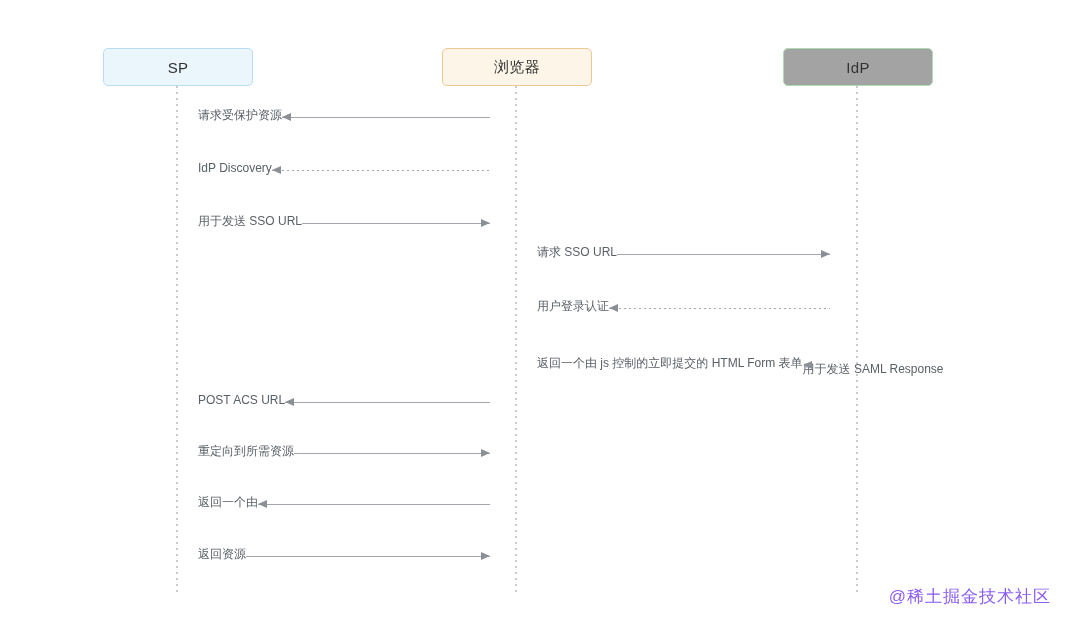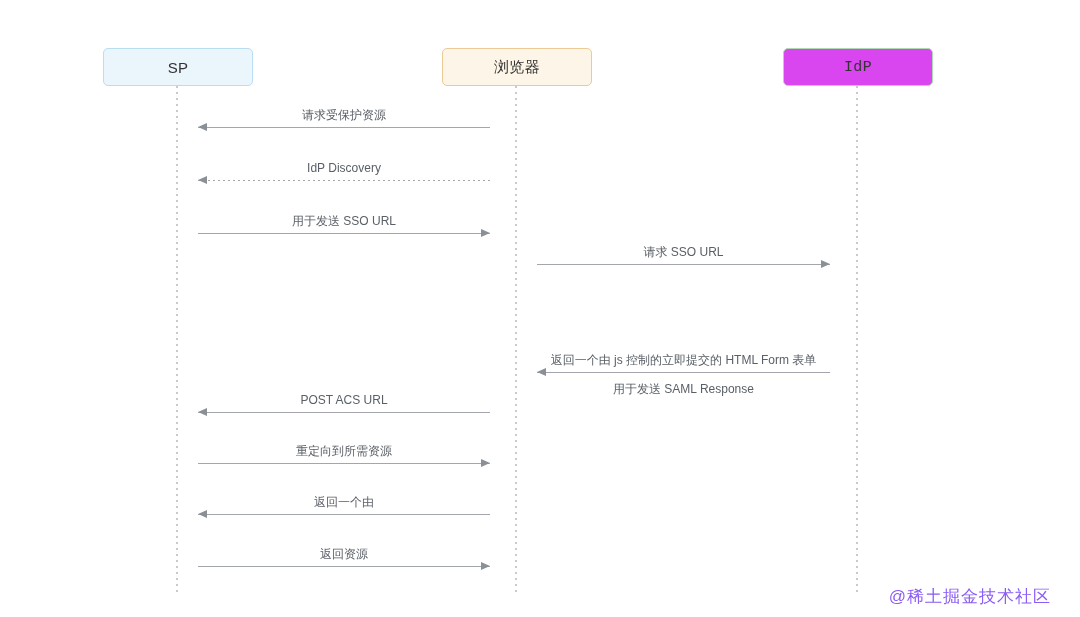--- a/index.html
+++ b/index.html
@@ -19,36 +19,36 @@
     top:48px;
     width:150px; height:38px;
     border-radius:5px;
     border:1px solid;
     display:flex; align-items:center; justify-content:center;
     font-size:15px; font-weight:500; color:#333333;
     letter-spacing:0.3px;
   }
   .actor-sp      { left:103px; background:#eaf5fc; border-color:#b9def2; }
   .actor-browser { left:442px; background:#fcf5e8; border-color:#ecca95; }
-  .actor-idp     { left:783px; background:#d946ef; border-color:#afd8b5;font-family:Liberation Mono, monospace; }
+  .actor-idp     { left:783px; background:#a3a3a3; border-color:#afd8b5; }
 
   
   .lifeline {
     position:absolute;
     top:86px; height:507px; width:2px;
     background:repeating-linear-gradient(180deg,#c7cacf 0 2px,transparent 2px 6px);
   }
   .lifeline-sp      { left:176px; }
   .lifeline-browser { left:515px; }
   .lifeline-idp     { left:856px; }
 
   
   .msg {
     position:absolute;
-    display:flex; flex-direction:column; align-items:center;
+    display:flex; flex-direction:row; align-items:center;
   }
   .lane-a { left:198px; width:292px; }   
   .lane-b { left:537px; width:293px; }   
 
   .msg-label, .msg-sublabel {
     font-size:12px; line-height:15px; color:#5a6067;
     white-space:nowrap;
   }
   .msg-label   { margin-bottom:4px; }
   .msg-sublabel{ margin-top:9px; }
@@ -119,20 +119,26 @@
       </div>
   </div>
 
   <div class="msg lane-b dir-right" style="top:245px">
     <div class="msg-label">请求 SSO URL</div>
     <div class="msg-line">
         <i class="head"></i>
       </div>
   </div>
 
+  <div class="msg lane-b dir-left" style="top:299px">
+    <div class="msg-label">用户登录认证</div>
+    <div class="msg-line dashed">
+        <i class="head"></i>
+      </div>
+  </div>
 
   <div class="msg lane-b dir-left" style="top:353px">
     <div class="msg-label">返回一个由 js 控制的立即提交的 HTML Form 表单</div>
     <div class="msg-line">
         <i class="head"></i>
       </div>
     <div class="msg-sublabel">用于发送 SAML Response</div>
   </div>
 
   <div class="msg lane-a dir-left" style="top:393px">

